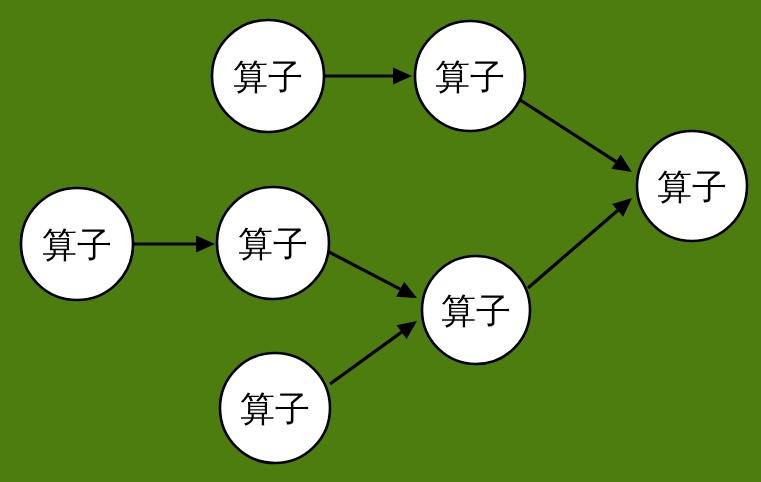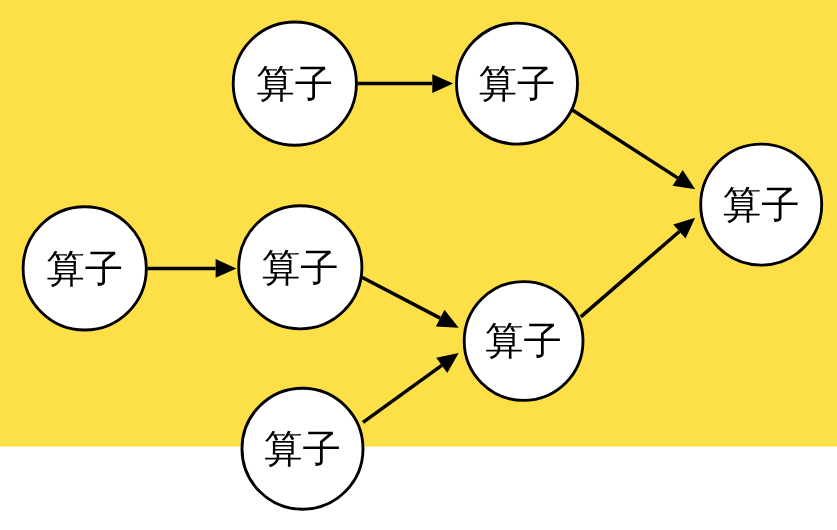--- a/index.html
+++ b/index.html
@@ -9,22 +9,22 @@
   }
   body {
     width: 761px;
     height: 482px;
     overflow: hidden;
     font-family: "Liberation Sans", "DejaVu Sans", sans-serif;
   }
   #diagram-root {
     position: relative;
     width: 761px;
-    height: 406px;
-    background: #fde047;
+    height: 482px;
+    background: #4d7c0f;
   }
   svg#graph {
     display: block;
     width: 761px;
     height: 482px;
   }
   .node-circle {
     fill: #ffffff;
   }
   .node-label {

